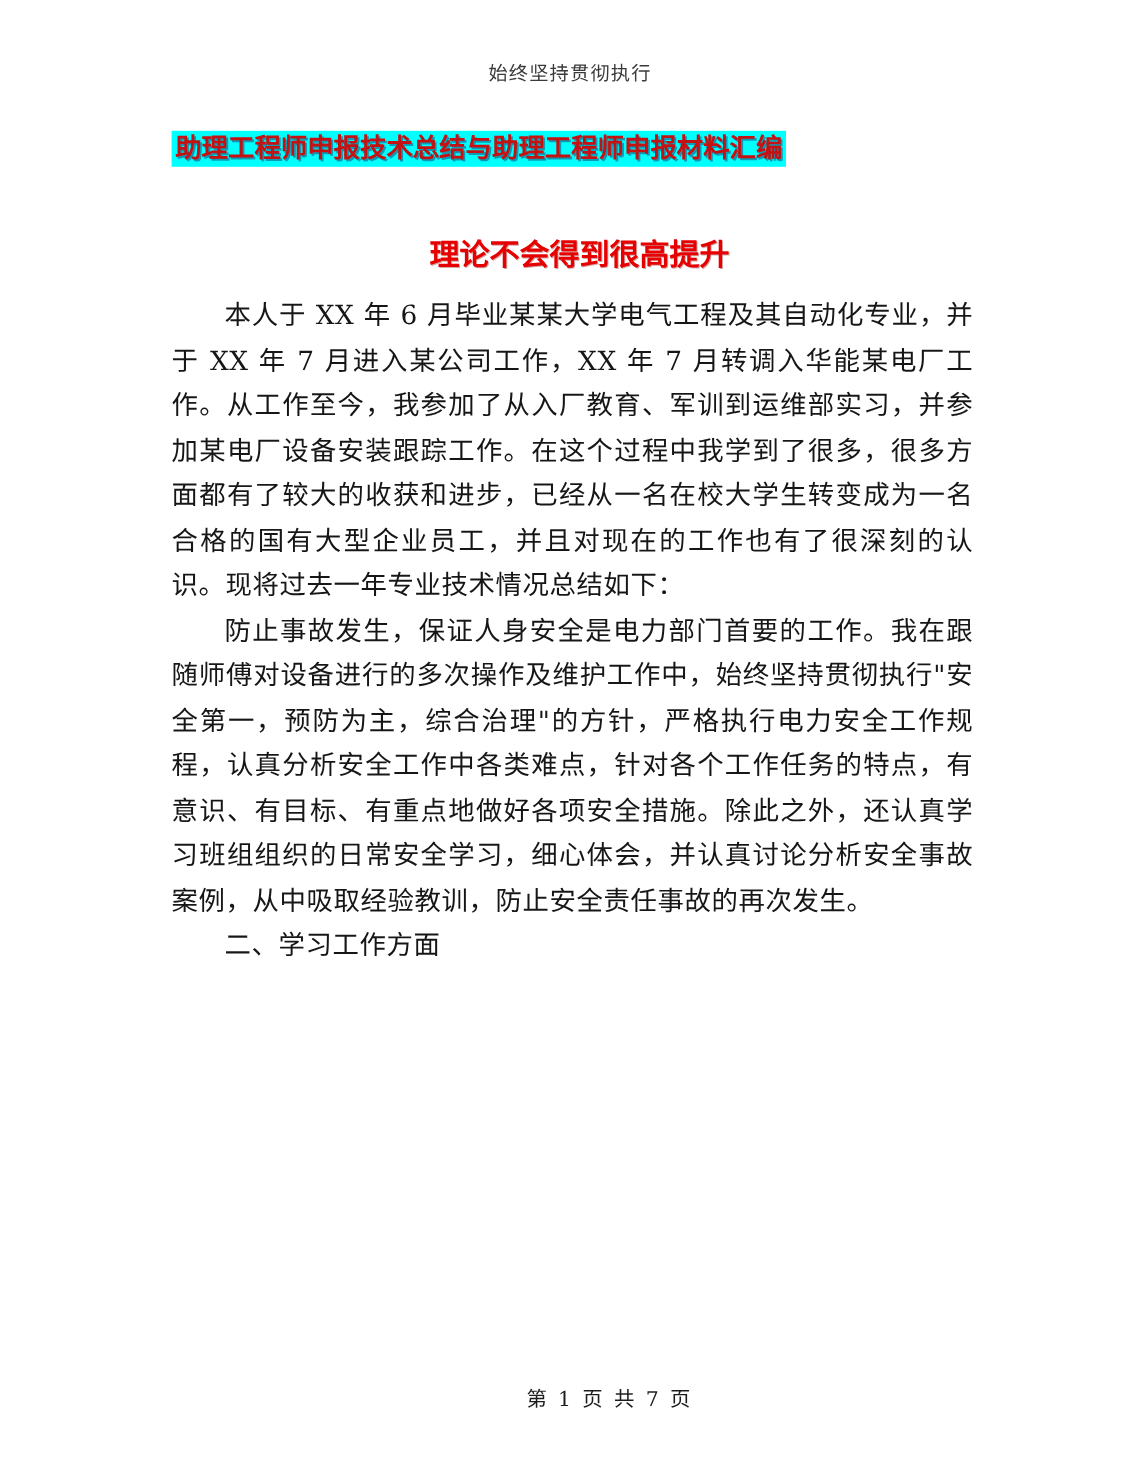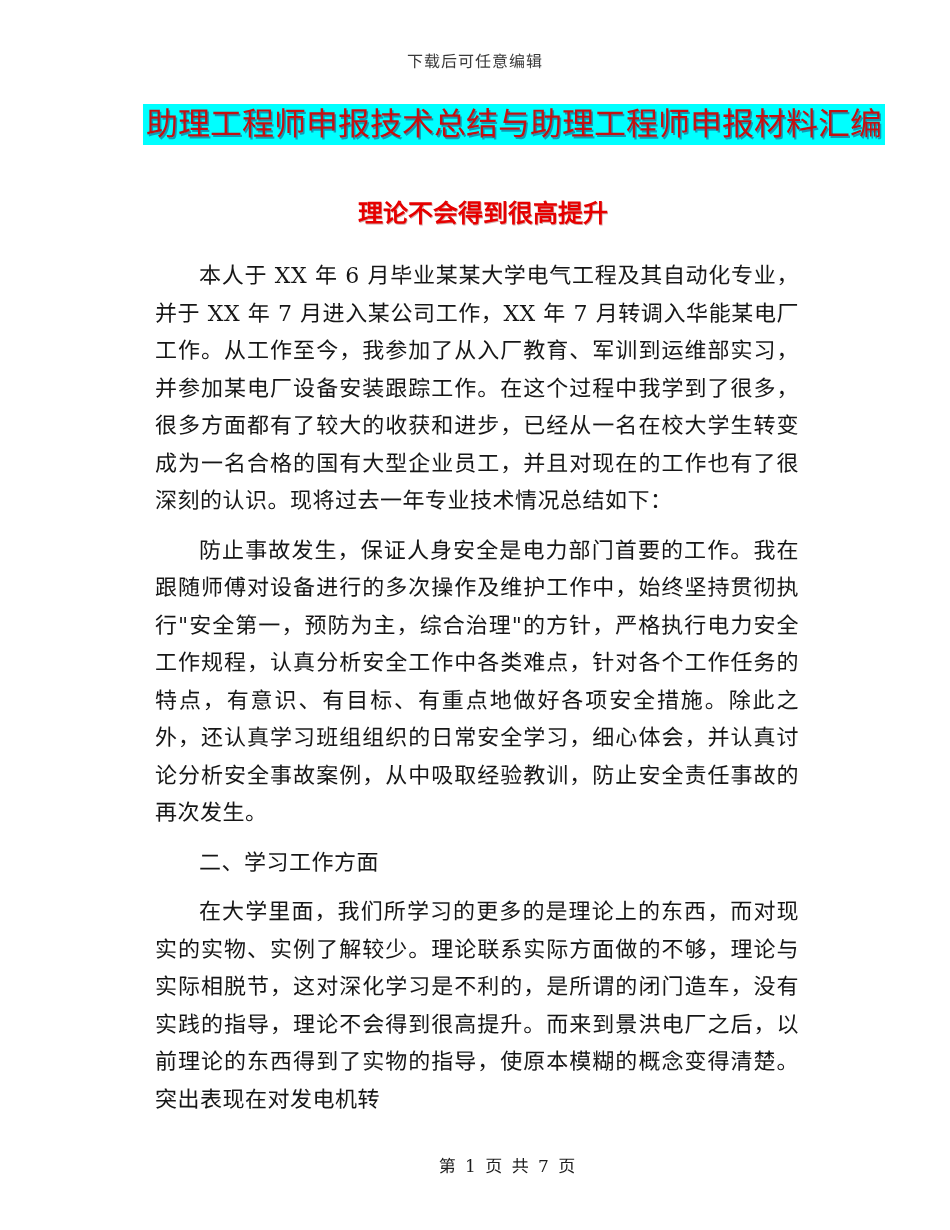--- a/index.html
+++ b/index.html
@@ -25,22 +25,22 @@
     color: #3a3a3a;
     font-family: "DejaVu Serif", serif;
     letter-spacing: 1px;
   }
   .main-title {
     position: absolute;
     top: 106px;
     left: 143px;
     width: 680px;
     margin: 0;
-    font-weight: normal;
-    font-size: 32px;
+    font-weight: bold;
+    font-size: 22px;
     line-height: 36px;
     font-family: "Liberation Sans", sans-serif;
   }
   .main-title .highlight {
     background: #00ffff;
     color: #c41111;
     padding: 2px 3px 3px 3px;
     text-shadow: 1.5px 1.5px 0 rgba(30, 30, 90, 0.45);
     white-space: nowrap;
   }
@@ -63,21 +63,21 @@
     top: 245px;
     left: 143px;
     width: 668px;
     font-size: 22px;
     line-height: 37.5px;
     color: #161616;
     text-align: justify;
     font-family: "DejaVu Serif", serif;
   }
   .body-text p {
-    margin: 12px;
+    margin: 0;
     text-indent: 2em;
     letter-spacing: 0.5px;
   }
   .page-footer {
     position: absolute;
     top: 1152px;
     left: 0;
     width: 100%;
     text-align: center;
     font-size: 17px;
@@ -85,30 +85,29 @@
     letter-spacing: 2px;
     font-family: "DejaVu Serif", serif;
     margin-left: 33px;
   }
 </style>
 </head>
 <body>
 
 <div class="page">
 
-  <div class="edit-notice">下载后可任意编辑</div>
+  <div class="edit-notice">始终坚持贯彻执行</div>
 
   <h1 class="main-title">
     <span class="highlight">助理工程师申报技术总结与助理工程师申报材料汇编</span>
   </h1>
 
   <h2 class="section-title">理论不会得到很高提升</h2>
 
   <div class="body-text">
     <p>本人于 XX 年 6 月毕业某某大学电气工程及其自动化专业，并于 XX 年 7 月进入某公司工作，XX 年 7 月转调入华能某电厂工作。从工作至今，我参加了从入厂教育、军训到运维部实习，并参加某电厂设备安装跟踪工作。在这个过程中我学到了很多，很多方面都有了较大的收获和进步，已经从一名在校大学生转变成为一名合格的国有大型企业员工，并且对现在的工作也有了很深刻的认识。现将过去一年专业技术情况总结如下：</p>
     <p>防止事故发生，保证人身安全是电力部门首要的工作。我在跟随师傅对设备进行的多次操作及维护工作中，始终坚持贯彻执行"安全第一，预防为主，综合治理"的方针，严格执行电力安全工作规程，认真分析安全工作中各类难点，针对各个工作任务的特点，有意识、有目标、有重点地做好各项安全措施。除此之外，还认真学习班组组织的日常安全学习，细心体会，并认真讨论分析安全事故案例，从中吸取经验教训，防止安全责任事故的再次发生。</p>
     <p>二、学习工作方面</p>
-    <p>在大学里面，我们所学习的更多的是理论上的东西，而对现实的实物、实例了解较少。理论联系实际方面做的不够，理论与实际相脱节，这对深化学习是不利的，是所谓的闭门造车，没有实践的指导，理论不会得到很高提升。而来到景洪电厂之后，以前理论的东西得到了实物的指导，使原本模糊的概念变得清楚。突出表现在对发电机转</p>
   </div>
 
   <div class="page-footer">第 1 页  共 7 页</div>
 
 </div>
 
 </body></html>

